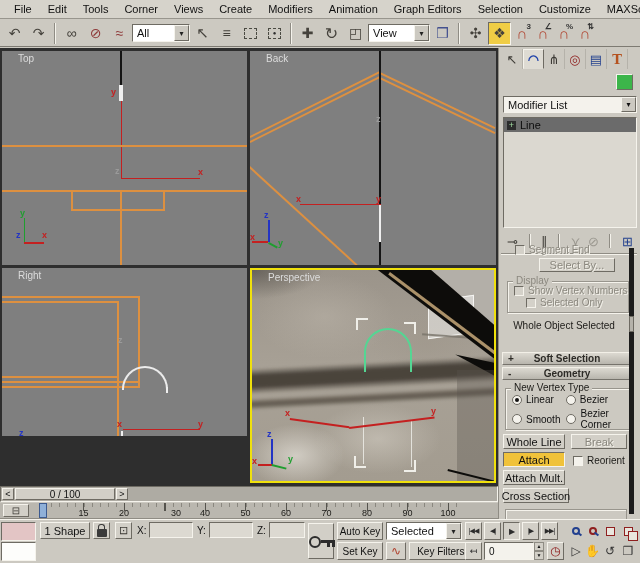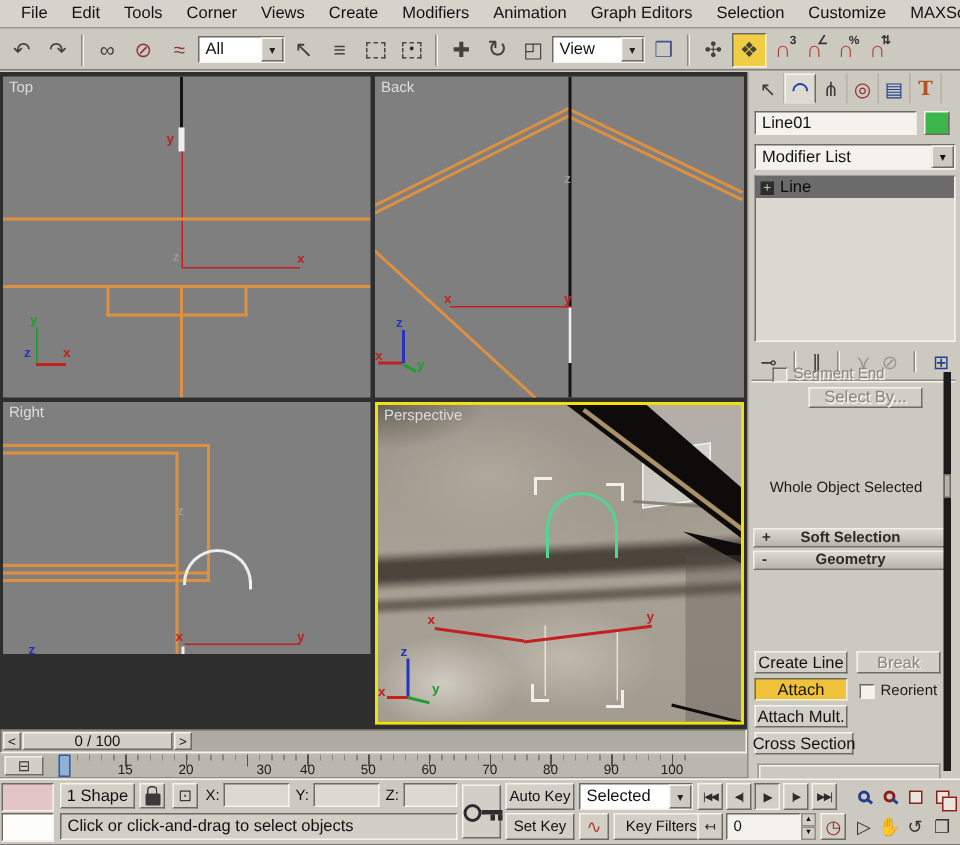--- a/index.html
+++ b/index.html
@@ -14,21 +14,21 @@
   .tbtn.small{width:20px;}
   .tbtn.active{background:#f0cd45;border:1px solid;border-color:#6e6b63 #f7f4ec #f7f4ec #6e6b63;}
   .tsep{width:2px;height:21px;border-left:1px solid #8f8c84;border-right:1px solid #f5f3ec;margin:0 3px;flex:none;}
   .combo{height:18px;background:#fff;border:1px solid;border-color:#6e6b63 #f5f3ec #f5f3ec #6e6b63;display:flex;align-items:center;font-size:11px;padding-left:4px;position:relative;flex:none;}
   .combo .carrow{margin-left:auto;width:15px;height:16px;background:#ccc9c1;border:1px solid;border-color:#f5f3ec #6e6b63 #6e6b63 #f5f3ec;display:flex;align-items:center;justify-content:center;font-size:8px;color:#222;}
   .magnet{color:#b0402c;font-weight:bold;font-size:15px;}
   .magmark{position:absolute;right:1px;top:0;font-size:8px;color:#333;font-weight:bold;}
   
   .vpbg{position:absolute;left:0;top:48px;width:498px;height:438px;background:#2e2e2e;}
   .viewport{position:absolute;background:#7f7f7f;overflow:hidden;}
-  .vplabel{position:absolute;left:4px;top:2px;color:#dcdcdc;font-size:10px;z-index:9;}
+  .vplabel{position:absolute;left:16px;top:2px;color:#dcdcdc;font-size:10px;z-index:9;}
   .ln{position:absolute;}
   .axl{position:absolute;font-size:9px;font-weight:bold;line-height:8px;z-index:8;}
   .red{color:#c42020;} .grn{color:#1f9e2f;} .blu{color:#2334c4;} .gry{color:#9a9a9a;}
   .c-orange{background:#dd9040;} .c-red{background:#c42020;} .c-white{background:#efefef;} .c-black{background:#141414;}
   
   .persp-wall{position:absolute;inset:0;
     background:
       radial-gradient(110px 45px at 0% 0%, rgba(40,38,34,.45), transparent 65%),
       radial-gradient(70px 45px at 18% 88%, rgba(238,235,228,.6), transparent 70%),
       radial-gradient(90px 50px at 52% 80%, rgba(222,217,207,.45), transparent 70%),
@@ -265,23 +265,20 @@
 
   <div class="cpanel">
     <div class="abs" style="left:3px;top:1px;display:flex;">
       <span class="tab" style="color:#3c3a35;">↖</span>
       <span class="tab active" style="color:#2244aa;font-weight:bold;">◠</span>
       <span class="tab" style="color:#3c3a35;">⋔</span>
       <span class="tab" style="color:#8f1f1f;">◎</span>
       <span class="tab" style="color:#22408f;">▤</span>
       <span class="tab" style="color:#b5521f;font-weight:bold;font-family:'DejaVu Serif',serif;">T</span>
     </div>
-    <div class="field abs" style="left:4px;top:26px;width:108px;height:16px;">
-        <span>Line01</span>
-      </div>
     <div class="abs" style="left:117px;top:26px;width:17px;height:16px;background:#3cb54a;border:1px solid;border-color:#f5f3ec #6e6b63 #6e6b63 #f5f3ec;"></div>
     <div class="field abs" style="left:4px;top:48px;width:134px;height:17px;">
       <span>Modifier List</span>
       <span class="carrow" style="margin-left:auto;width:15px;height:15px;background:#ccc9c1;border:1px solid;border-color:#f5f3ec #6e6b63 #6e6b63 #f5f3ec;display:flex;align-items:center;justify-content:center;font-size:8px;">▾</span>
     </div>
     <div class="abs" style="left:4px;top:69px;width:134px;height:111px;background:#dbd8d0;border:1px solid;border-color:#6e6b63 #f5f3ec #f5f3ec #6e6b63;">
       <div style="height:14px;background:#6b6b6b;display:flex;align-items:center;gap:4px;padding-left:3px;">
         <span style="width:9px;height:9px;background:#2c2c2c;color:#9fdc9f;font-size:9px;line-height:8px;text-align:center;flex:none;">+</span>
         <span style="font-size:11px;color:#0c0c0c;">Line</span>
       </div>
@@ -298,34 +295,60 @@
     </div>
     <div class="abs" style="left:2px;top:205px;width:136px;height:2px;border-top:1px solid #8f8c84;border-bottom:1px solid #f5f3ec;"></div>
 
     <div class="srow abs" style="left:16px;top:196px;">
       <span class="cb"></span>
       <span class="dim">Segment End</span>
     </div>
     <div class="btn abs disabled" style="left:40px;top:210px;width:76px;height:14px;">
         <span>Select By...</span>
       </div>
+    <div class="group" style="left:8px;top:233px;width:122px;height:32px;">
+      <span class="legend">Display</span>
+      <div class="srow" style="margin:3px 0 0 6px;">
+        <span class="cb"></span>
+        <span class="dim">Show Vertex Numbers</span>
+      </div>
+      <div class="srow" style="margin:1px 0 0 18px;">
+        <span class="cb"></span>
+        <span class="dim">Selected Only</span>
+      </div>
+    </div>
     <div class="abs" style="left:0;top:272px;width:130px;text-align:center;font-size:10px;color:#1c1b18;"><span>Whole Object Selected</span></div>
 
     <div class="rollout" style="top:304px;">
       <span class="pm">+</span>
       <span>Soft Selection</span>
     </div>
     <div class="rollout" style="top:319px;">
       <span class="pm">-</span>
       <span>Geometry</span>
     </div>
 
+    <div class="group" style="left:6px;top:340px;width:126px;height:42px;">
+      <span class="legend" style="color:#1c1b18;">New Vertex Type</span>
+      <div style="display:flex;margin:5px 0 0 6px;gap:4px;align-items:center;font-size:10px;">
+        <span class="rb on"></span>
+          <span>Linear</span>
+        <span class="rb" style="margin-left:8px;"></span>
+          <span>Bezier</span>
+      </div>
+      <div style="display:flex;margin:3px 0 0 6px;gap:4px;align-items:center;font-size:10px;">
+        <span class="rb"></span>
+          <span>Smooth</span>
+        <span class="rb" style="margin-left:2px;"></span>
+          <span>Bezier Corner</span>
+      </div>
+    </div>
 
     <div class="btn abs" style="left:4px;top:386px;width:62px;height:15px;">
-        <span>Create Line</span>
+        <span>Whole Line</span>
       </div>
     <div class="btn abs disabled" style="left:72px;top:386px;width:56px;height:15px;">
         <span>Break</span>
       </div>
     <div class="btn abs attach" style="left:4px;top:404px;width:62px;height:15px;">
         <span>Attach</span>
       </div>
     <div class="srow abs" style="left:74px;top:407px;">
       <span class="cb" style="background:#f4f2ec;"></span>
       <span style="font-size:10px;color:#1c1b18;">Reorient</span>
@@ -389,23 +412,20 @@
     <div class="sbtn" style="left:115px;top:2px;width:17px;height:17px;font-size:11px;color:#3c3a35;">
         <span>⊡</span>
       </div>
     <span class="abs" style="left:137px;top:5px;font-size:10px;">X:</span>
     <div class="sfield" style="left:149px;top:2px;width:44px;height:16px;"></div>
     <span class="abs" style="left:197px;top:5px;font-size:10px;">Y:</span>
     <div class="sfield" style="left:209px;top:2px;width:44px;height:16px;"></div>
     <span class="abs" style="left:257px;top:5px;font-size:10px;">Z:</span>
     <div class="sfield" style="left:269px;top:2px;width:36px;height:16px;"></div>
 
-    <div class="sfield" style="left:40px;top:22px;width:265px;height:18px;display:flex;align-items:center;padding-left:4px;font-size:11px;background:#d2cfc7;">
-        <span>Click or click-and-drag to select objects</span>
-      </div>
 
     <div class="sbtn" style="left:308px;top:3px;width:26px;height:36px;">
         <span class="keyicon">
           <i></i>
         </span>
       </div>
 
     <div class="sbtn" style="left:337px;top:2px;width:46px;height:18px;font-size:10px;">
         <span>Auto Key</span>
       </div>

